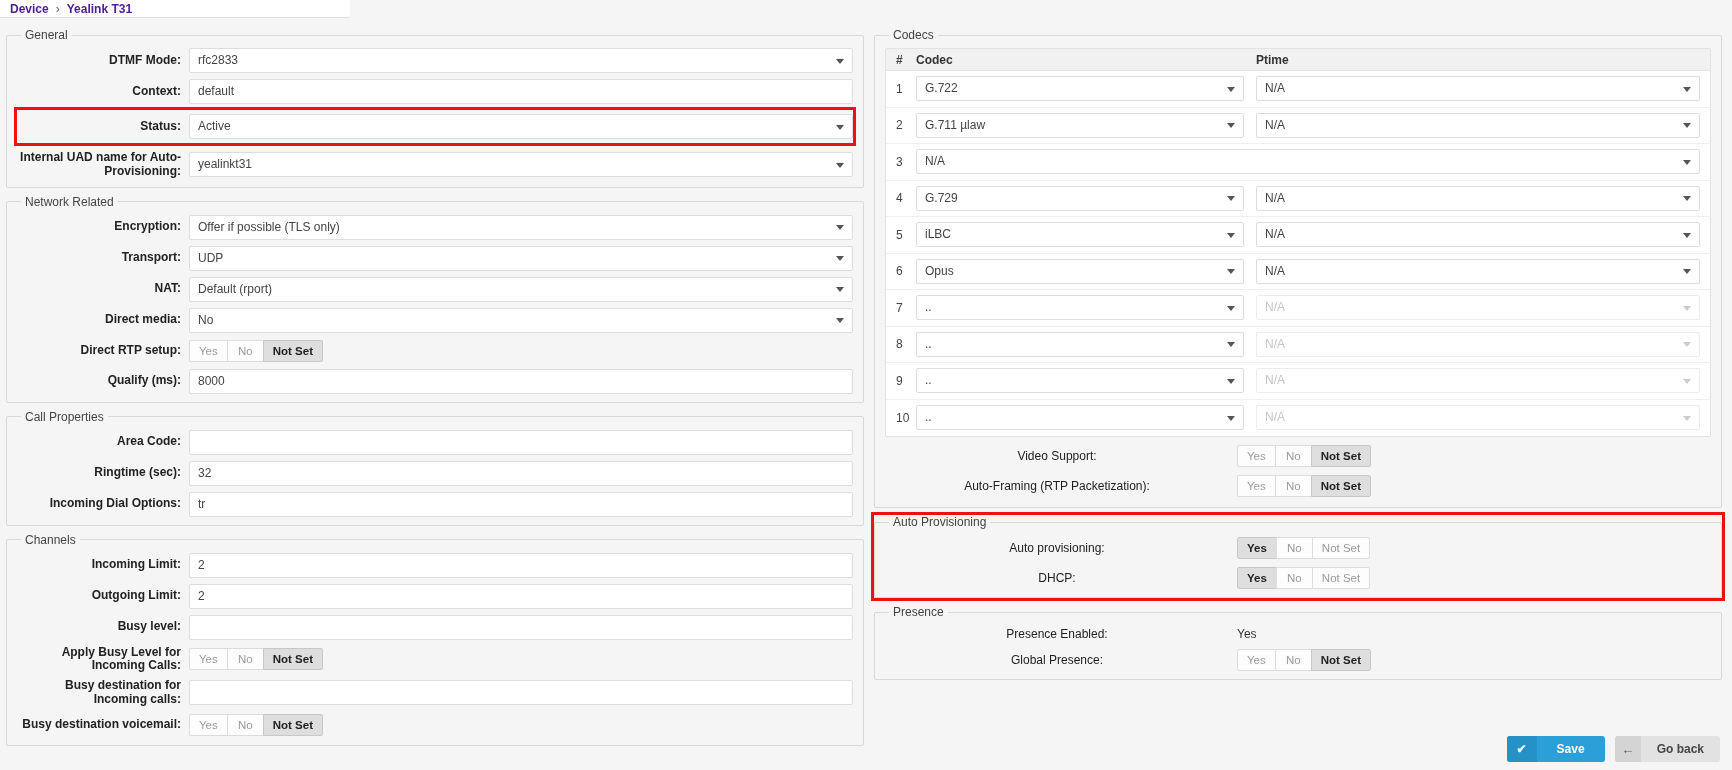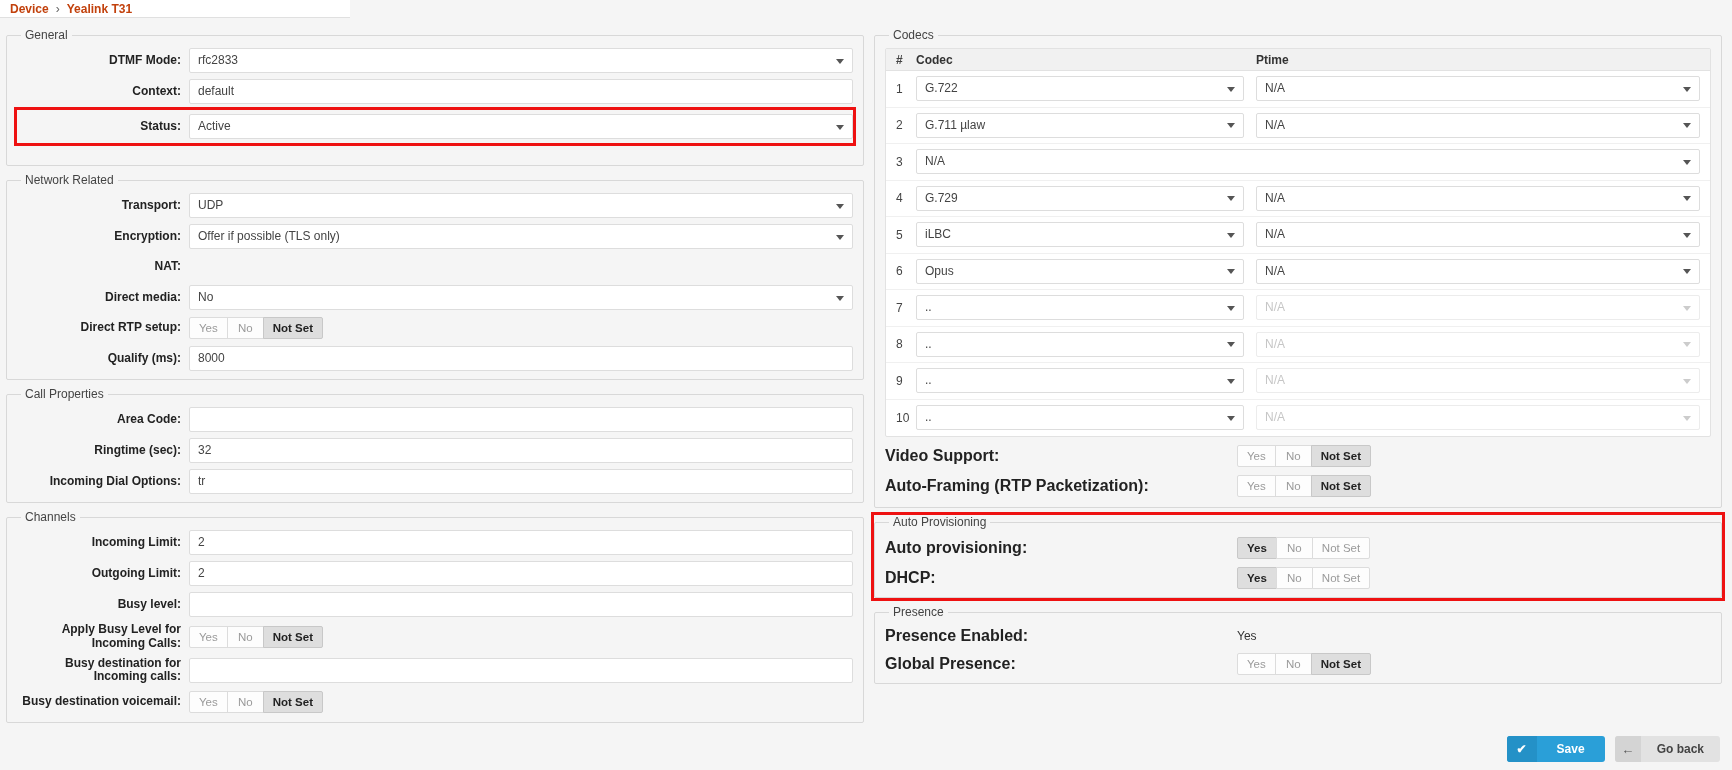--- a/index.html
+++ b/index.html
@@ -18,21 +18,21 @@
     display: flex;
     align-items: center;
     padding: 0 10px;
     font-size: 12px;
     font-weight: bold;
     color: #333;
     border-bottom: 1px solid #e0e0e0;
     width: 350px;
   }
   .breadcrumb-bar .bc-sep { margin: 0 7px; font-weight: normal; color: #666; }
-  .bc-link { color: #c2410c; text-decoration: none; }
+  .bc-link { color: #4c1d95; text-decoration: none; }
 
   .page {
     position: relative;
     width: 1732px;
     height: 752px;
     background: #f5f5f5;
     padding: 10px 6px 0 6px;
     display: flex;
     gap: 10px;
   }
@@ -166,24 +166,24 @@
   .sel.disabled .caret { border-top-color: #ccc; }
 
   .rrow {
     display: flex;
     align-items: center;
     justify-content: flex-start;
     margin-top: 8px;
   }
   .rlabel {
     width: 352px;
-    text-align: left;
+    text-align: center;
     padding-right: 8px;
-    font-weight: bold;
-    font-size: 16px;
+    font-weight: normal;
+    font-size: 12px;
     color: #222;
     flex: none;
   }
   .plain-value { font-size: 12px; color: #333; }
 
   .footer {
     position: absolute;
     right: 12px;
     bottom: 8px;
     display: flex;
@@ -235,44 +235,53 @@
         <div class="fctl">
             <div class="sel"><span>rfc2833</span><i class="caret"></i></div>
           </div>
       </div>
       <div class="frow">
         <div class="flabel">Context:</div>
         <div class="fctl">
             <div class="inp">default</div>
           </div>
       </div>
-      <div class="frow highlight-red" style="margin:6px 0 14px 0;padding:4px 0;">
+      <div class="frow highlight-red" style="margin:6px 0 8px 0;padding:4px 0;">
         <div class="flabel">Status:</div>
         <div class="fctl">
             <div class="sel"><span>Active</span><i class="caret"></i></div>
+          </div>
+      </div>
+      <div class="frow">
+        <div class="flabel">Internal UAD name for Auto-Provisioning:</div>
+        <div class="fctl">
+            <div class="sel"><span>yealinkt31</span><i class="caret"></i></div>
           </div>
       </div>
     </fieldset>
 
     <fieldset class="box">
       <legend>Network Related</legend>
       <div class="frow">
+        <div class="flabel">Encryption:</div>
+        <div class="fctl">
+            <div class="sel"><span>Offer if possible (TLS only)</span><i class="caret"></i></div>
+          </div>
+      </div>
+      <div class="frow">
         <div class="flabel">Transport:</div>
         <div class="fctl">
             <div class="sel"><span>UDP</span><i class="caret"></i></div>
           </div>
       </div>
       <div class="frow">
-        <div class="flabel">Encryption:</div>
-        <div class="fctl">
-            <div class="sel"><span>Offer if possible (TLS only)</span><i class="caret"></i></div>
-          </div>
-      </div>
-      <div class="frow">
         <div class="flabel">NAT:</div>
+        <div class="fctl">
+            <div class="sel"><span>Default (rport)</span><i class="caret"></i></div>
+          </div>
       </div>
       <div class="frow">
         <div class="flabel">Direct media:</div>
         <div class="fctl">
             <div class="sel"><span>No</span><i class="caret"></i></div>
           </div>
       </div>
       <div class="frow">
         <div class="flabel">Direct RTP setup:</div>
         <div class="fctl">

